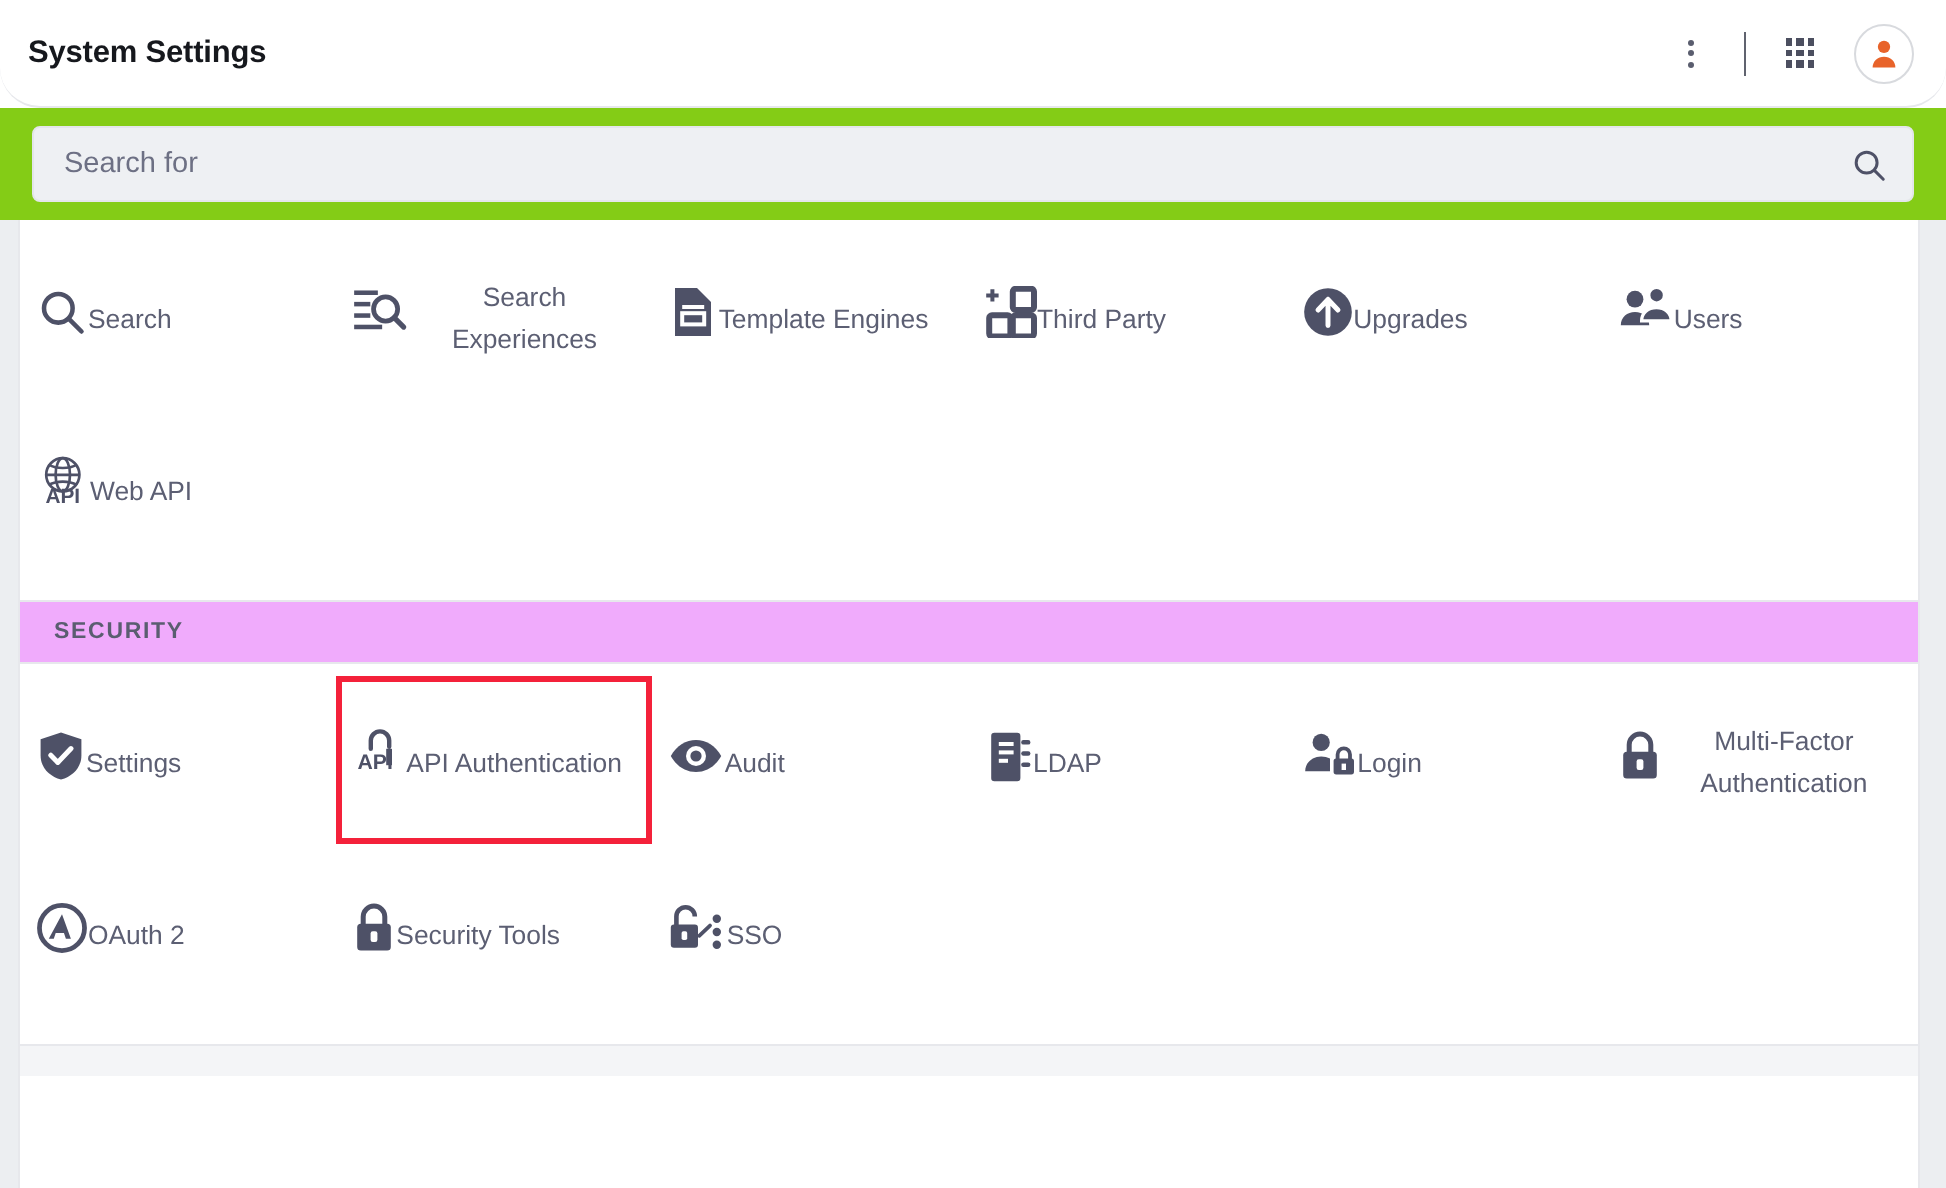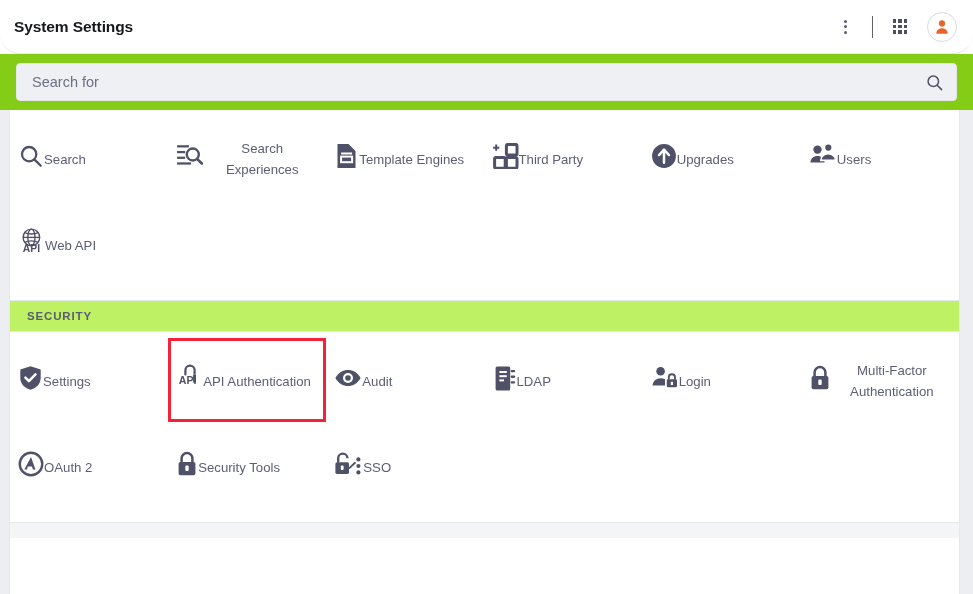--- a/index.html
+++ b/index.html
@@ -148,21 +148,21 @@
   }
   .tile.highlight {
     outline: 3px solid #f4213a;
     outline-offset: -3px;
     background: #ffffff;
     z-index: 3;
   }
 
   
   .section-head {
-    background: #bef264;
+    background: #f0abfc;
     border-top: 1px solid #e7e8ec;
     border-bottom: 1px solid #e7e8ec;
     padding: 9px 16px 9px 17px;
     font-size: 11.5px;
     font-weight: bold;
     letter-spacing: 0.85px;
     color: #5a5d70;
   }
   .bottom-strip {
     border-top: 1px solid #e7e8ec;

